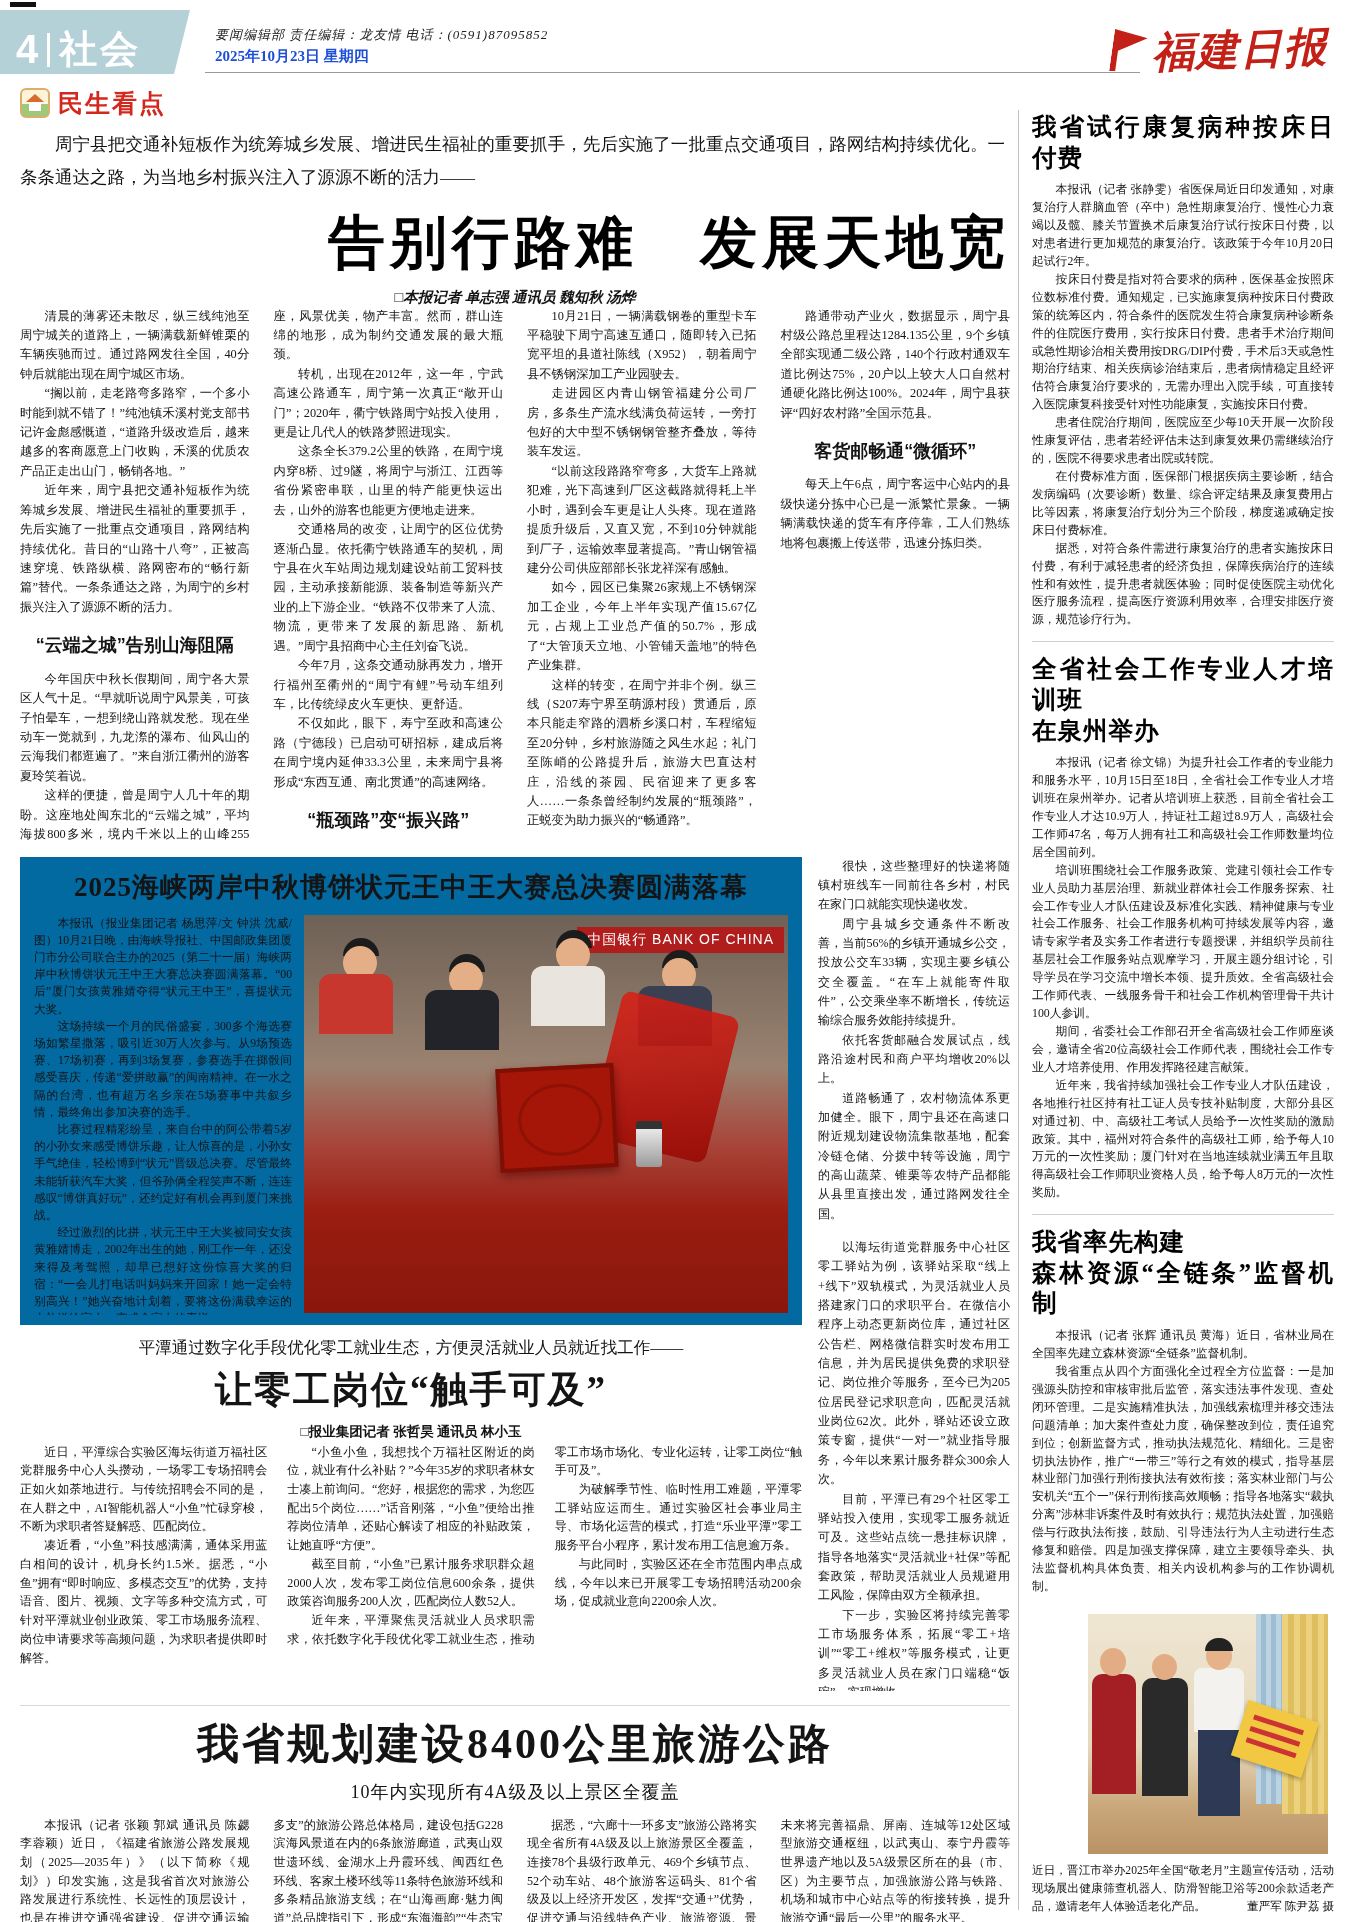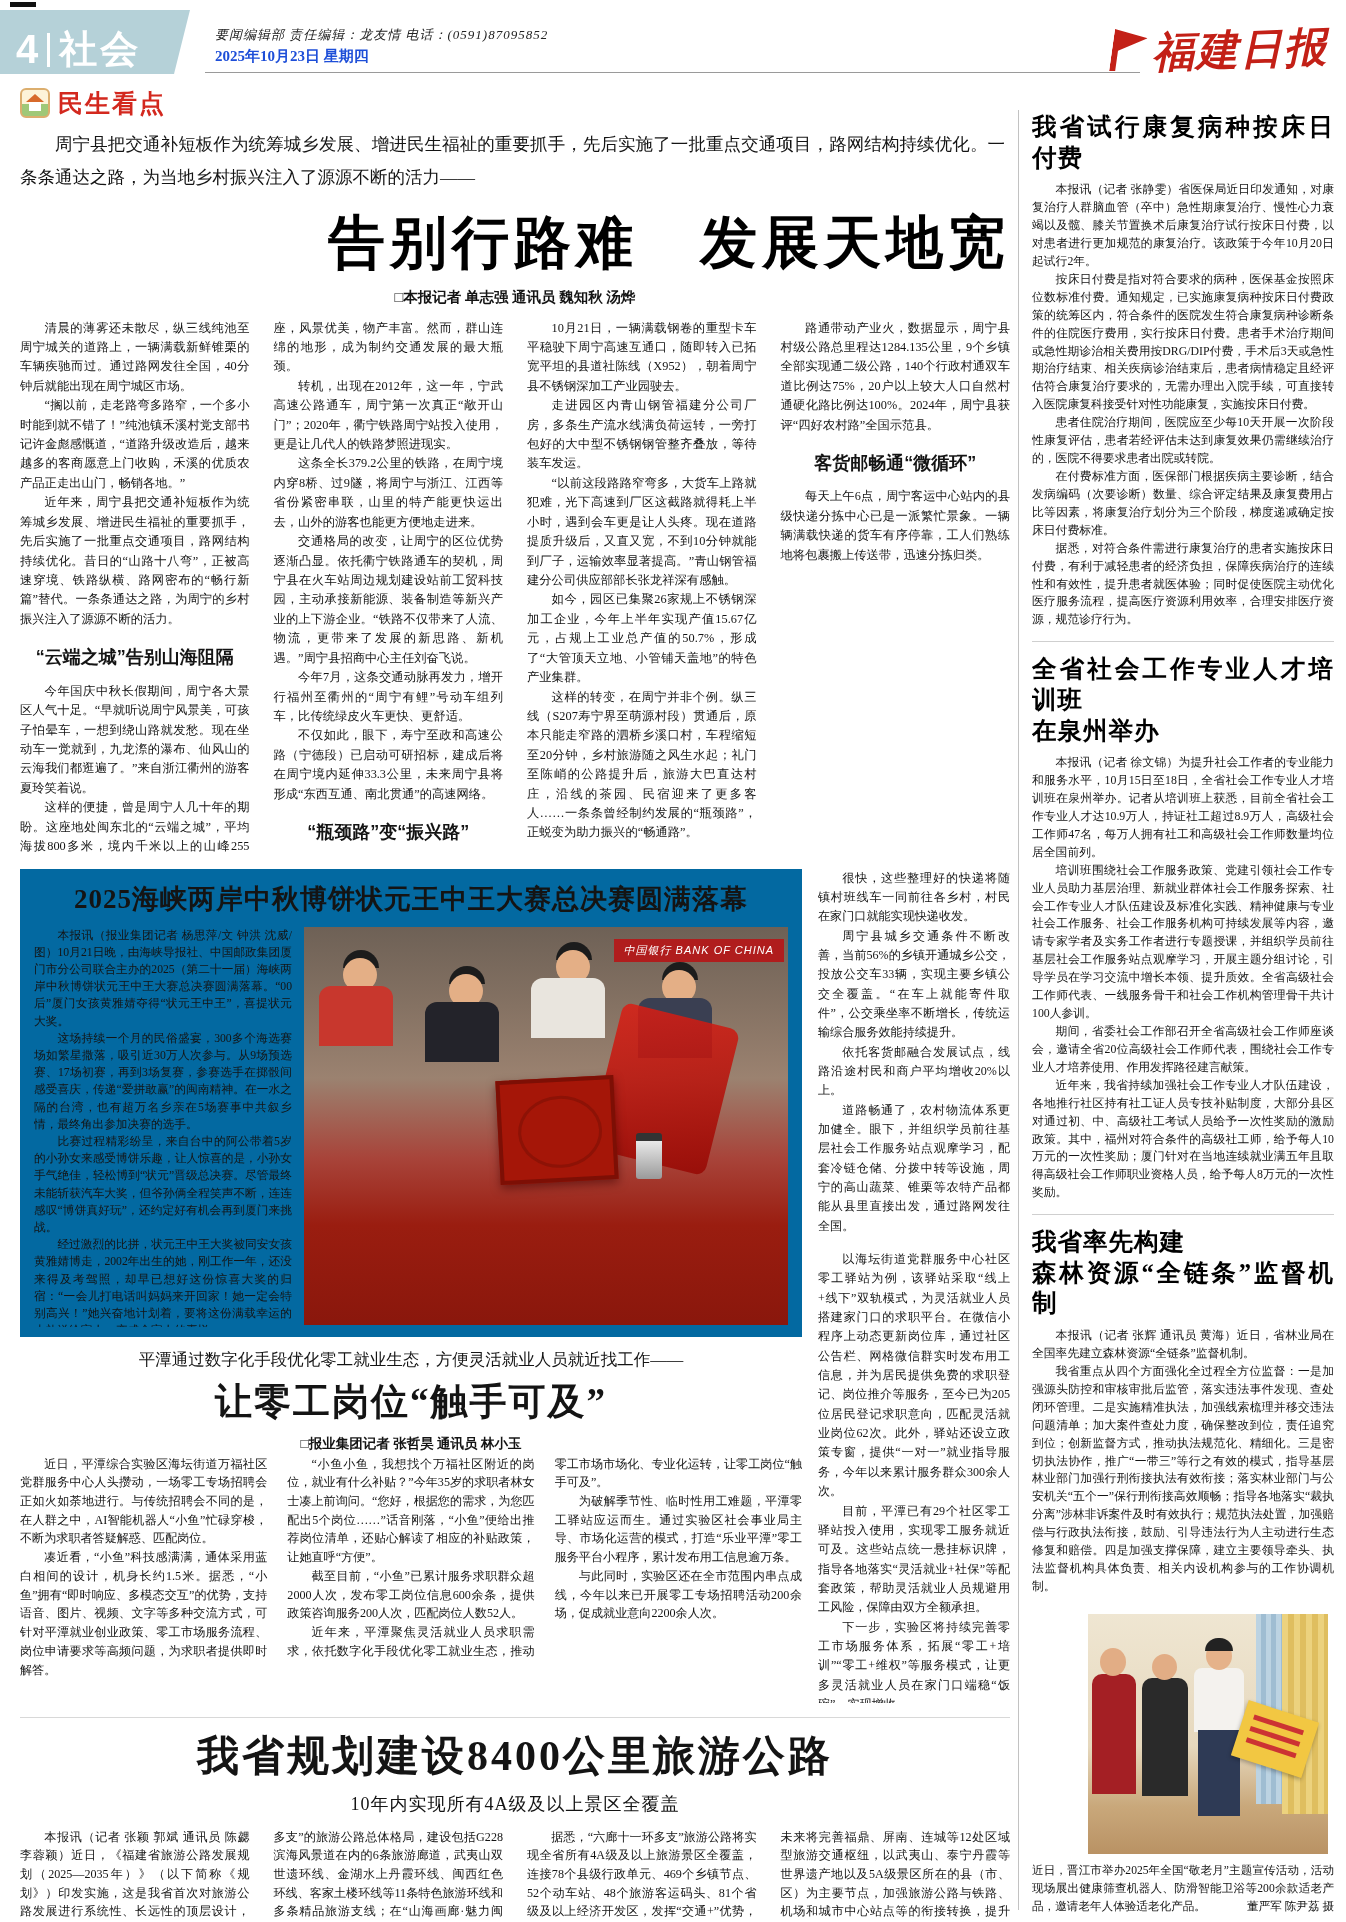--- a/index.html
+++ b/index.html
@@ -30,37 +30,37 @@
   
   .badge-row{display:flex;align-items:center;height:38px;}
   .badge-icon{width:30px;height:30px;border:2px solid #dcae6e;border-radius:6px;background:linear-gradient(180deg,#fdf3d8 55%,#9fc878 55%);position:relative;margin-right:8px;}
   .badge-icon::before{content:"";position:absolute;left:7px;top:12px;width:12px;height:9px;background:#fff;}
   .badge-icon::after{content:"";position:absolute;left:4px;top:4px;width:0;height:0;border-left:9px solid transparent;border-right:9px solid transparent;border-bottom:8px solid #d86a2b;}
   .badge-text{font-family:"Liberation Sans",sans-serif;font-weight:bold;font-size:25px;color:#d3281e;letter-spacing:2px;}
 
   
   .kicker{font-size:17.5px;line-height:1.9;text-align:justify;text-indent:2em;width:985px;margin-top:6px;}
   .main-title{font-family:"Liberation Sans",sans-serif;font-weight:900;font-size:57px;letter-spacing:5px;text-align:right;margin:10px 0 6px;color:#000;}
-  .byline{text-align:center;font-size:14.5px;font-weight:bold;margin-bottom:12px;}
+  .byline{text-align:center;font-size:14.5px;font-weight:bold;margin-bottom:0;font-style:italic;}
   .body4{column-count:4;column-gap:24px;column-fill:auto;height:540px;overflow:hidden;font-size:12.3px;line-height:1.58;}
   .para{text-indent:2em;text-align:justify;}
   .subhead{font-family:"Liberation Sans",sans-serif;font-size:18px;font-weight:bold;text-align:center;text-indent:0;margin:14px 0 10px;}
 
   
   .row23{display:flex;margin-top:10px;height:834px;}
   .left-stack{width:782px;display:flex;flex-direction:column;}
   .strip{flex:1;margin-left:16px;font-size:12.1px;line-height:1.6;overflow:hidden;}
   .strip-sep{height:14px;}
 
   .bobing{background:#0369a1;padding:8px 14px 8px;height:468px;overflow:hidden;}
   .bobing h2{font-size:27px;font-weight:bold;text-align:center;letter-spacing:1px;margin:4px 0 10px;font-family:"Liberation Serif",serif;}
   .bobing-flex{display:flex;height:400px;}
   .bobing-text{width:258px;font-size:11.7px;line-height:1.47;overflow:hidden;}
   .bobing-photo{position:relative;flex:1;margin-left:12px;height:398px;overflow:hidden;background:linear-gradient(180deg,#6e6156 0%,#857263 20%,#9b8270 38%,#a8443a 58%,#9a1d10 75%,#8a170c 100%);}
-  .bp-banner{position:absolute;top:12px;right:4px;background:#b01d1d;color:#fff;font-size:11px;font-family:"Liberation Sans",sans-serif;padding:4px 10px;letter-spacing:1px;font-style:italic;}
+  .bp-banner{position:absolute;top:12px;right:4px;background:#b01d1d;color:#fff;font-size:14px;font-family:"Liberation Sans",sans-serif;padding:4px 10px;letter-spacing:1px;}
   .bp-sign{position:absolute;left:40%;top:38%;width:118px;height:104px;background:#a51608;border:4px solid #7d0f05;transform:rotate(-3deg);box-shadow:0 4px 10px rgba(60,0,0,.5);}
   .bp-sign::after{content:"";position:absolute;left:16px;top:14px;width:78px;height:66px;border-radius:50%;border:3px solid #8d1206;}
   .bp-cup{position:absolute;right:26%;top:52%;width:26px;height:46px;background:linear-gradient(180deg,#333 18%,#e8e8e8 18%,#9a9a9a 100%);border-radius:3px;}
   .bp-head{position:absolute;width:34px;height:34px;border-radius:50%;background:#e4af86;}
   .bp-hair{position:absolute;width:36px;height:18px;border-radius:18px 18px 0 0;background:#1c1c1c;}
   .bp-torso{position:absolute;width:74px;height:60px;border-radius:12px 12px 0 0;}
   .bp-scarf{position:absolute;width:120px;height:150px;background:linear-gradient(160deg,rgba(220,30,20,.85),rgba(150,10,5,.9));border-radius:10px;transform:rotate(14deg);}
 
   .linggong{margin-top:12px;}
   .lg-kicker{text-align:center;font-size:16.5px;margin-bottom:6px;}
@@ -201,21 +201,21 @@
             </div>
         </section>
 
       </div>
 
       <div class="strip">
         <div>
             <p class="para">很快，这些整理好的快递将随镇村班线车一同前往各乡村，村民在家门口就能实现快递收发。</p>
             <p class="para">周宁县城乡交通条件不断改善，当前56%的乡镇开通城乡公交，投放公交车33辆，实现主要乡镇公交全覆盖。“在车上就能寄件取件”，公交乘坐率不断增长，传统运输综合服务效能持续提升。</p>
             <p class="para">依托客货邮融合发展试点，线路沿途村民和商户平均增收20%以上。</p>
-            <p class="para">道路畅通了，农村物流体系更加健全。眼下，并组织学员前往基层社会工作服务站点观摩学习，配套冷链仓储、分拨中转等设施，周宁的高山蔬菜、锥栗等农特产品都能从县里直接出发，通过路网发往全国。</p>
+            <p class="para">道路畅通了，农村物流体系更加健全。眼下，周宁县还在高速口附近规划建设物流集散基地，配套冷链仓储、分拨中转等设施，周宁的高山蔬菜、锥栗等农特产品都能从县里直接出发，通过路网发往全国。</p>
           </div>
         <div class="strip-sep"></div>
         <div>
             <p class="para">以海坛街道党群服务中心社区零工驿站为例，该驿站采取“线上+线下”双轨模式，为灵活就业人员搭建家门口的求职平台。在微信小程序上动态更新岗位库，通过社区公告栏、网格微信群实时发布用工信息，并为居民提供免费的求职登记、岗位推介等服务，至今已为205位居民登记求职意向，匹配灵活就业岗位62次。此外，驿站还设立政策专窗，提供“一对一”就业指导服务，今年以来累计服务群众300余人次。</p>
             <p class="para">目前，平潭已有29个社区零工驿站投入使用，实现零工服务就近可及。这些站点统一悬挂标识牌，指导各地落实“灵活就业+社保”等配套政策，帮助灵活就业人员规避用工风险，保障由双方全额承担。</p>
             <p class="para">下一步，实验区将持续完善零工市场服务体系，拓展“零工+培训”“零工+维权”等服务模式，让更多灵活就业人员在家门口端稳“饭碗”、实现增收。</p>
           </div>
       </div>
     </div>
 

